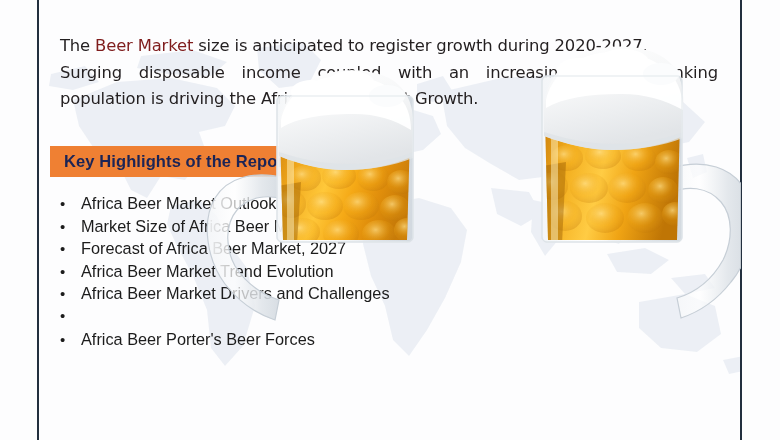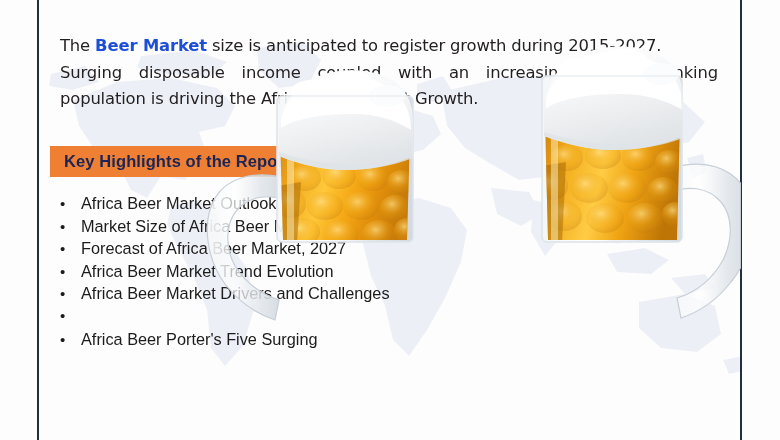--- a/index.html
+++ b/index.html
@@ -59,22 +59,22 @@
     width: 658px;
     font-size: 16.4px;
     line-height: 26.5px;
     color: #231f20;
     text-align: justify;
     font-family: "DejaVu Sans", sans-serif;
     letter-spacing: -.15px;
   }
   .intro .last { text-align: left; }
   .hl {
-    color: #1d4ed8;
-    font-weight: bold;
+    color: #7f1d1d;
+    font-weight: normal;
   }
 
   
   .banner {
     position: absolute;
     left: 50px;
     top: 146px;
     height: 31px;
     padding: 0 22px 0 14px;
     display: flex;
@@ -174,21 +174,21 @@
         <path d="M396 54 L422 46 L432 62 L412 72 L396 66 Z"></path>
       </g>
     </svg>
   </div>
 
   <div class="vrule left"></div>
   <div class="vrule right"></div>
 
   <div class="intro">
     <div>
-      <span>The </span><span class="hl">Beer Market</span><span> size is anticipated to register growth during 2015-2027.</span>
+      <span>The </span><span class="hl">Beer Market</span><span> size is anticipated to register growth during 2020-2027.</span>
     </div>
     <div>
       <span style="display:inline-block;width:100%;text-align:justify;text-align-last:justify;">Surging disposable income coupled with an increasing young drinking</span>
     </div>
     <div class="last">population is driving the Africa Beer Market Growth.</div>
   </div>
 
   <div class="banner">
     <span class="banner-text">Key Highlights of the Report</span>
   </div>
@@ -212,21 +212,21 @@
     </div>
     <div class="bullet-row">
       <span class="bullet-dot">•</span>
       <span class="bullet-label">Africa Beer Market Drivers and Challenges</span>
     </div>
     <div class="bullet-row">
       <span class="bullet-dot">•</span>
     </div>
     <div class="bullet-row">
       <span class="bullet-dot">•</span>
-      <span class="bullet-label">Africa Beer Porter's Five Surging</span>
+      <span class="bullet-label">Africa Beer Porter's Beer Forces</span>
     </div>
   </div>
 
   <div class="mugs">
     <svg viewBox="0 0 702 440" aria-hidden="true">
       <defs>
         <linearGradient id="beerGrad" x1="0" y1="0" x2="1" y2="0.25">
           <stop offset="0%" stop-color="#d98c10"></stop>
           <stop offset="18%" stop-color="#f0a81c"></stop>
           <stop offset="42%" stop-color="#ffc83a"></stop>

